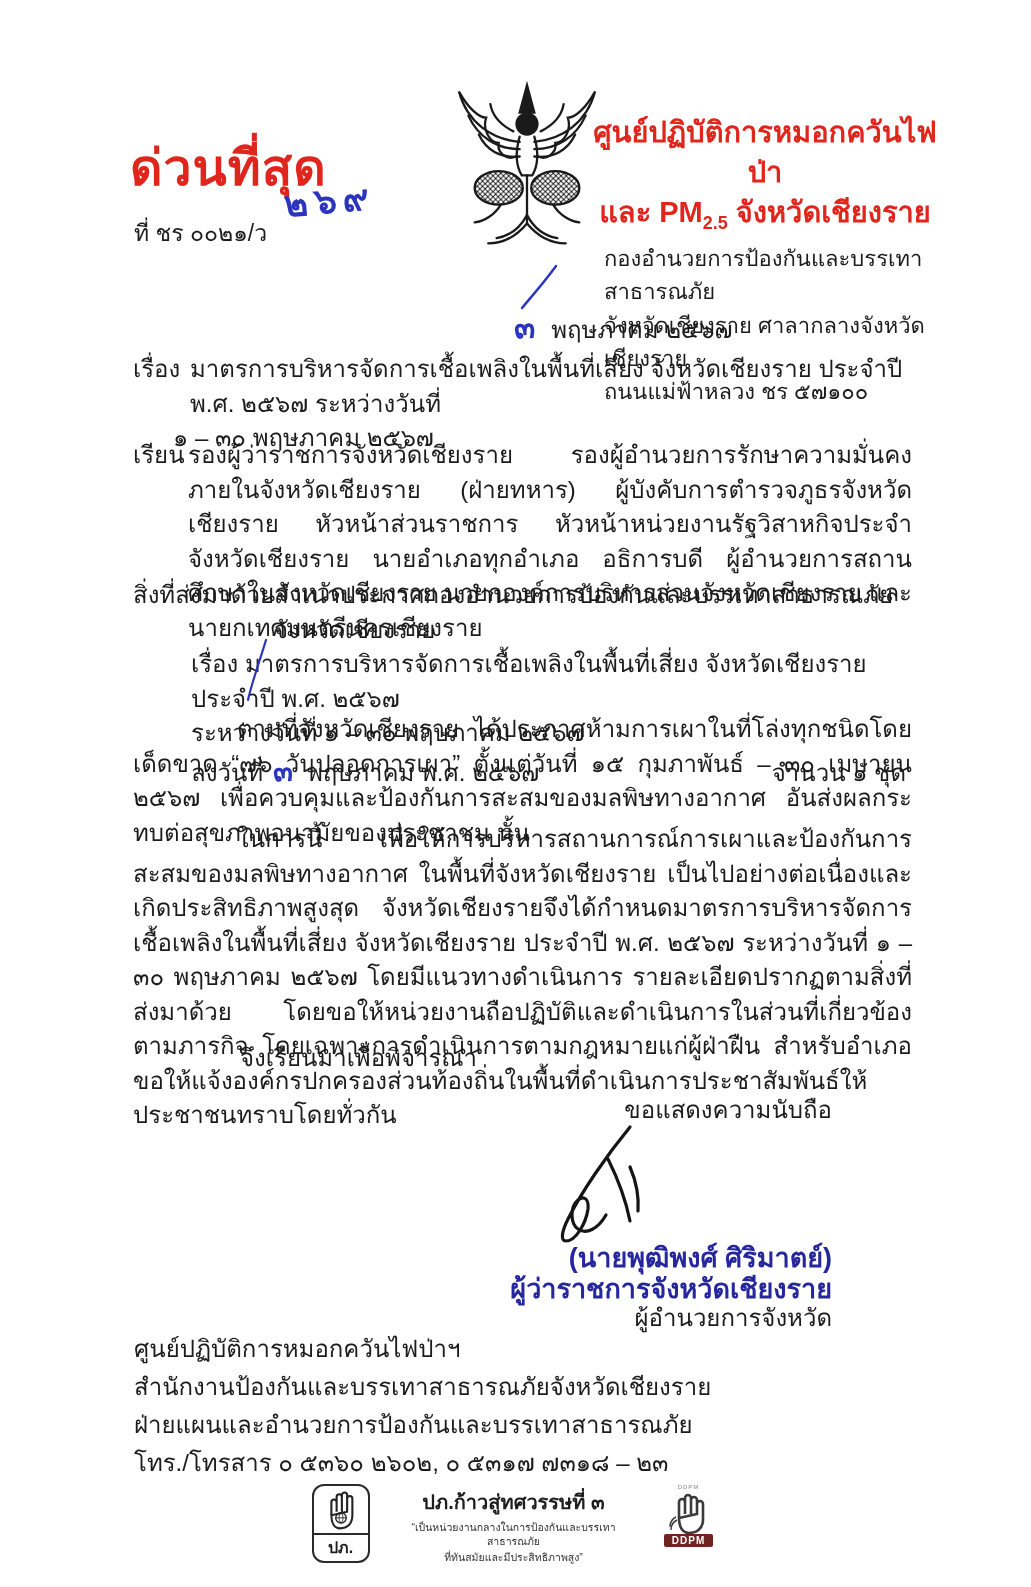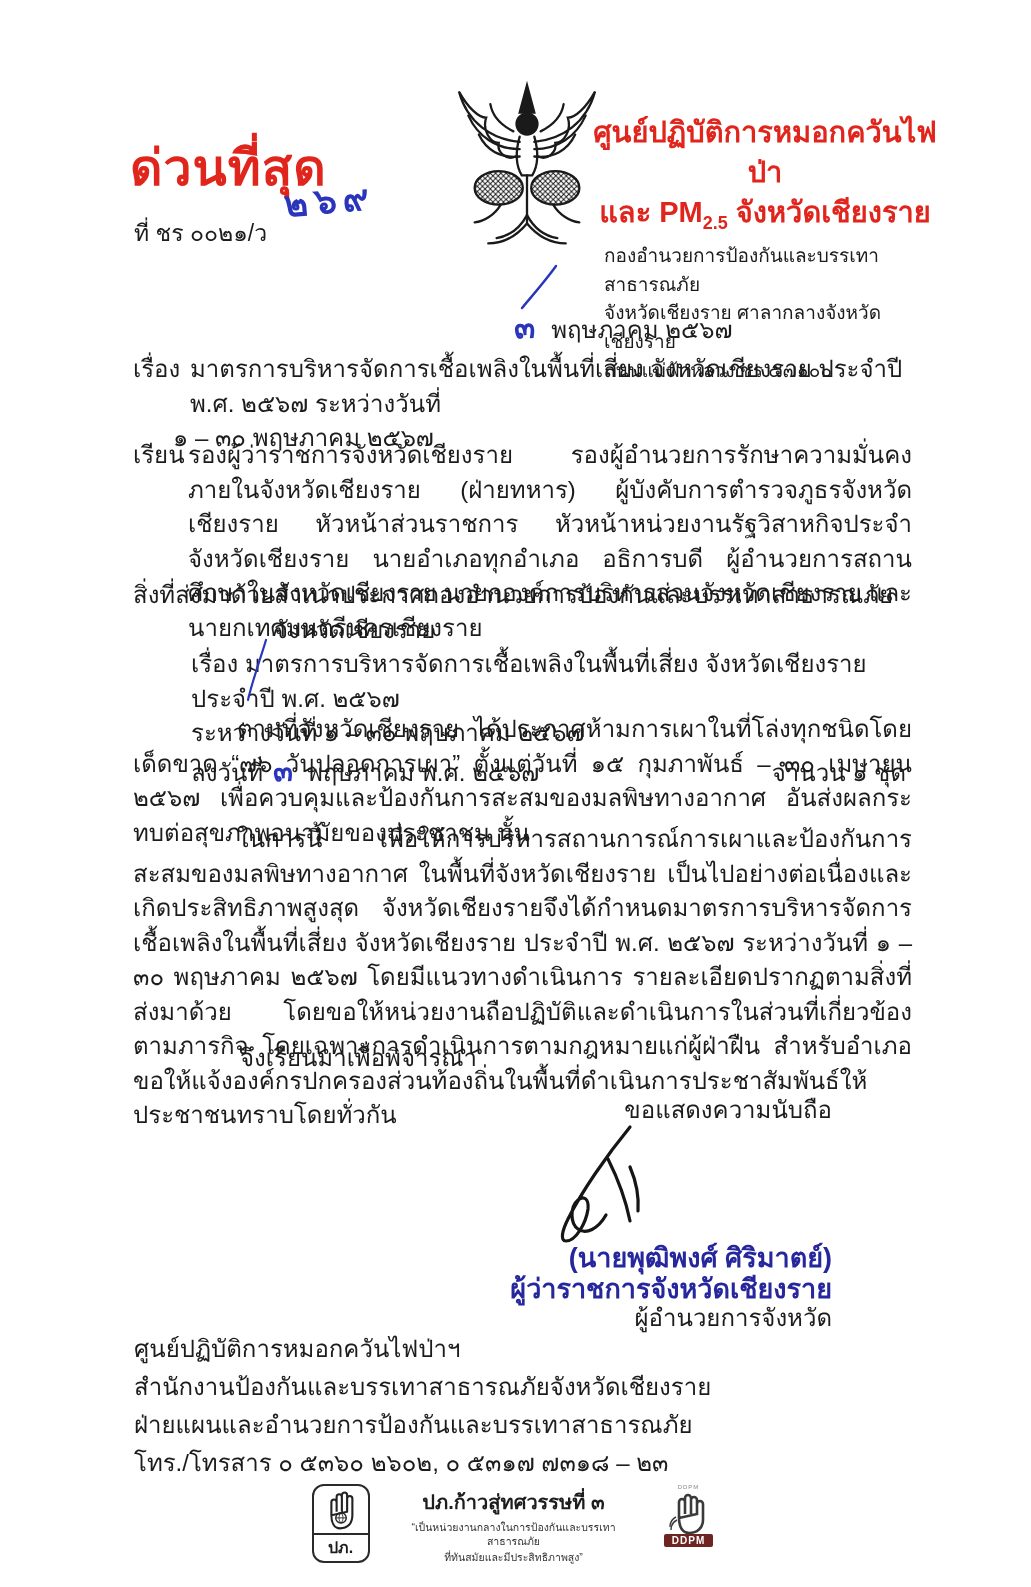--- a/index.html
+++ b/index.html
@@ -22,21 +22,21 @@
   .refline{position:absolute;left:134px;top:198px;font-size:23px;color:var(--ink);margin-top:17px;}
   .ref-hand{position:absolute;left:284px;top:172px;font-size:36px;font-weight:bold;color:var(--pen);transform:rotate(-5deg);letter-spacing:6px;}
 
   
   .garuda{position:absolute;left:438px;top:78px;width:178px;height:180px;}
 
   
   .letterhead{position:absolute;left:592px;top:112px;width:346px;}
   .lh-red{color:var(--red);font-weight:bold;font-size:29px;line-height:1.38;text-align:center;}
   .lh-red sub{font-size:0.62em;}
-  .lh-addr{font-size:19px;line-height:1.52;margin-top:6px;padding-left:12px;}
+  .lh-addr{font-size:22px;line-height:1.52;margin-top:6px;padding-left:12px;}
 
   
   .dateline{position:absolute;left:514px;top:302px;font-size:24px;white-space:nowrap;}
   .hand-day{color:var(--pen);font-size:31px;font-weight:bold;display:inline-block;transform:rotate(-3deg);margin-right:16px;}
   .pen-flourish{position:absolute;left:2px;top:-38px;}
 
   
   .row{position:absolute;left:133px;width:779px;font-size:24px;line-height:1.44;}
   .flexrow{display:flex;}
   .lbl{flex:none;}

